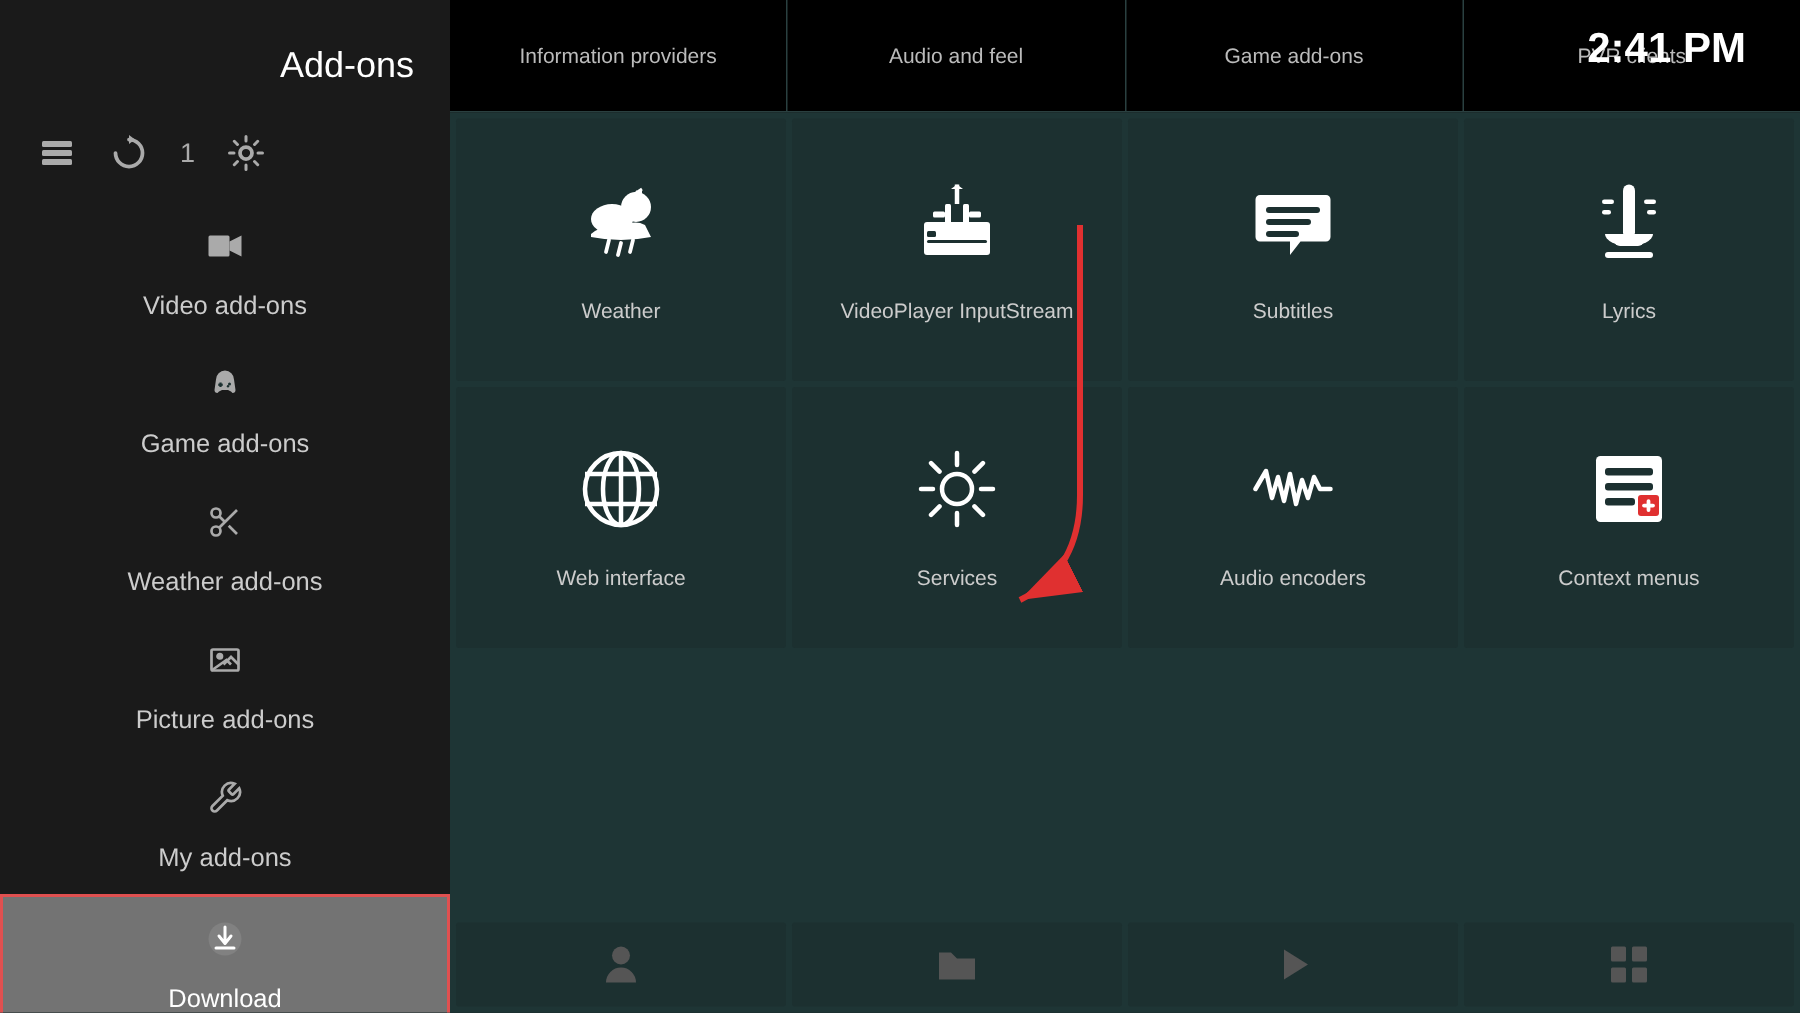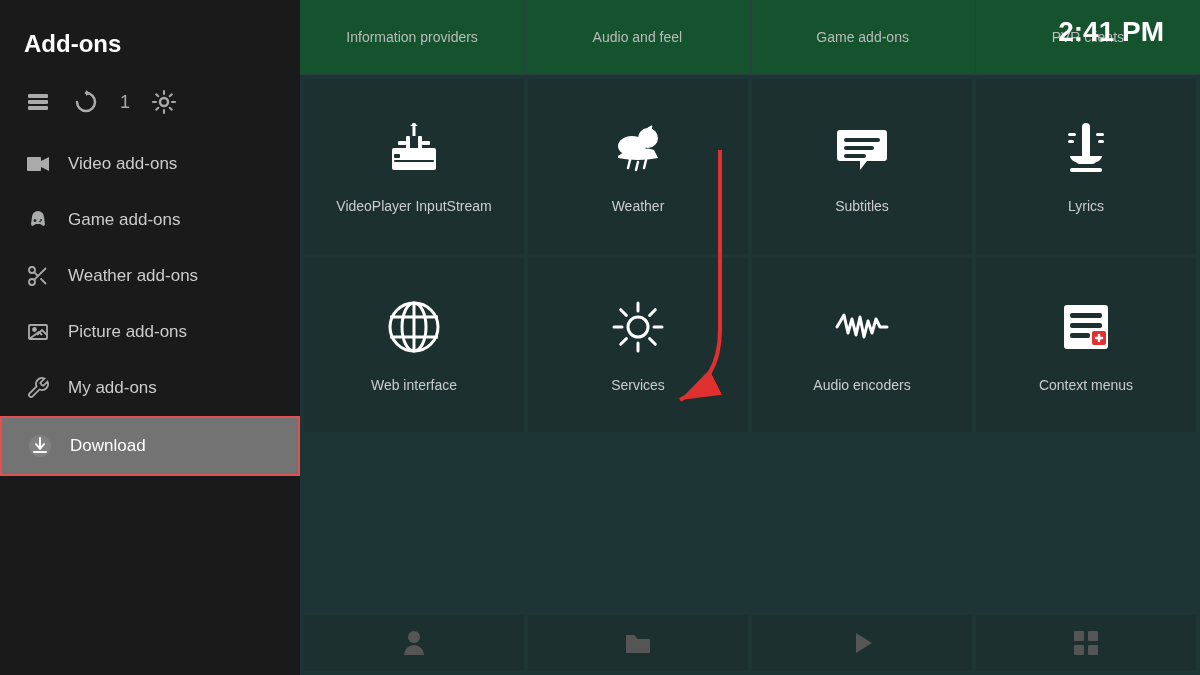--- a/index.html
+++ b/index.html
@@ -18,23 +18,24 @@
       width: 300px;
       min-width: 300px;
       background: #1a1a1a;
       display: flex;
       flex-direction: column;
       padding: 20px 0;
       height: 675px;
     }
     .sidebar-title {
       font-size: 24px;
-      font-weight: bold;
+      font-weight: normal;
       color: #fff;
       padding: 10px 24px 20px;
+      text-align: right;
     }
     .sidebar-icons-row {
       display: flex;
       align-items: center;
       gap: 20px;
       padding: 10px 24px 20px;
     }
     .sidebar-icon-box {
       display: flex;
       align-items: center;
@@ -48,20 +49,21 @@
       flex-direction: column;
     }
     .nav-item {
       display: flex;
       align-items: center;
       gap: 16px;
       padding: 14px 24px;
       font-size: 17px;
       color: #ccc;
       cursor: pointer;
+      flex-direction: column;
     }
     .nav-item.active {
       background: #737373;
       color: #fff;
       border: 2px solid #e05050;
     }
     .nav-item .nav-icon {
       width: 28px;
       height: 28px;
       display: flex;
@@ -76,21 +78,21 @@
       display: flex;
       flex-direction: column;
       background: #1e3535;
       position: relative;
     }
 
     
     .top-bar {
       display: flex;
       align-items: stretch;
-      background: #14532d;
+      background: #000000;
       border-bottom: 1px solid #2a4040;
       height: 75px;
     }
     .top-tab {
       flex: 1;
       display: flex;
       align-items: center;
       justify-content: center;
       text-align: center;
       font-size: 14px;
@@ -302,52 +304,52 @@
       </defs>
       <path d="M80 20 L80 200 Q80 250 40 270" stroke="#e03030" stroke-width="4" fill="none" marker-end="url(#arrowhead)"></path>
     </svg>
   </div>
 
   <div class="grid">
 
     <div class="grid-cell">
       <div class="cell-icon">
         <svg width="60" height="60" viewBox="0 0 60 60" fill="white">
+          <circle cx="40" cy="20" r="10" fill="white"></circle>
+          <ellipse cx="24" cy="28" rx="14" ry="10" fill="white"></ellipse>
+          <path d="M10 38 Q20 30 30 34 Q38 28 46 32 L50 40 Q30 44 10 40 Z" fill="white"></path>
+          <line x1="22" y1="42" x2="20" y2="50" stroke="white" stroke-width="2.5" stroke-linecap="round"></line>
+          <line x1="30" y1="44" x2="28" y2="52" stroke="white" stroke-width="2.5" stroke-linecap="round"></line>
+          <line x1="38" y1="42" x2="36" y2="50" stroke="white" stroke-width="2.5" stroke-linecap="round"></line>
+          <path d="M38 12 L44 8 M40 10 L44 10" stroke="white" stroke-width="2"></path>
+        </svg>
+      </div>
+      <span class="cell-label">Weather</span>
+    </div>
+
+    <div class="grid-cell">
+      <div class="cell-icon">
+        <svg width="60" height="60" viewBox="0 0 60 60" fill="white">
           <rect x="8" y="30" width="44" height="22" rx="2" fill="white"></rect>
           <rect x="22" y="18" width="4" height="14" rx="1" fill="white"></rect>
           <rect x="34" y="18" width="4" height="14" rx="1" fill="white"></rect>
           <rect x="14" y="23" width="8" height="4" rx="1" fill="white"></rect>
           <rect x="38" y="23" width="8" height="4" rx="1" fill="white"></rect>
           <rect x="10" y="36" width="6" height="4" rx="1" fill="#1c3030"></rect>
           <rect x="10" y="42" width="40" height="2" rx="1" fill="#1c3030"></rect>
           <path d="M26 8 L34 8 L30 5 Z" fill="white"></path>
           <line x1="30" y1="5" x2="30" y2="18" stroke="white" stroke-width="3"></line>
         </svg>
       </div>
       <span class="cell-label">VideoPlayer InputStream</span>
     </div>
 
     <div class="grid-cell">
       <div class="cell-icon">
         <svg width="60" height="60" viewBox="0 0 60 60" fill="white">
-          <circle cx="40" cy="20" r="10" fill="white"></circle>
-          <ellipse cx="24" cy="28" rx="14" ry="10" fill="white"></ellipse>
-          <path d="M10 38 Q20 30 30 34 Q38 28 46 32 L50 40 Q30 44 10 40 Z" fill="white"></path>
-          <line x1="22" y1="42" x2="20" y2="50" stroke="white" stroke-width="2.5" stroke-linecap="round"></line>
-          <line x1="30" y1="44" x2="28" y2="52" stroke="white" stroke-width="2.5" stroke-linecap="round"></line>
-          <line x1="38" y1="42" x2="36" y2="50" stroke="white" stroke-width="2.5" stroke-linecap="round"></line>
-          <path d="M38 12 L44 8 M40 10 L44 10" stroke="white" stroke-width="2"></path>
-        </svg>
-      </div>
-      <span class="cell-label">Weather</span>
-    </div>
-
-    <div class="grid-cell">
-      <div class="cell-icon">
-        <svg width="60" height="60" viewBox="0 0 60 60" fill="white">
           <path d="M8 12 H52 A3 3 0 0 1 55 15 V40 A3 3 0 0 1 52 43 H35 L28 52 L28 43 H8 A3 3 0 0 1 5 40 V15 A3 3 0 0 1 8 12Z"></path>
           <rect x="12" y="20" width="36" height="4" rx="2" fill="#1c3030"></rect>
           <rect x="12" y="28" width="30" height="4" rx="2" fill="#1c3030"></rect>
           <rect x="12" y="36" width="22" height="4" rx="2" fill="#1c3030"></rect>
         </svg>
       </div>
       <span class="cell-label">Subtitles</span>
     </div>
 
     <div class="grid-cell">

